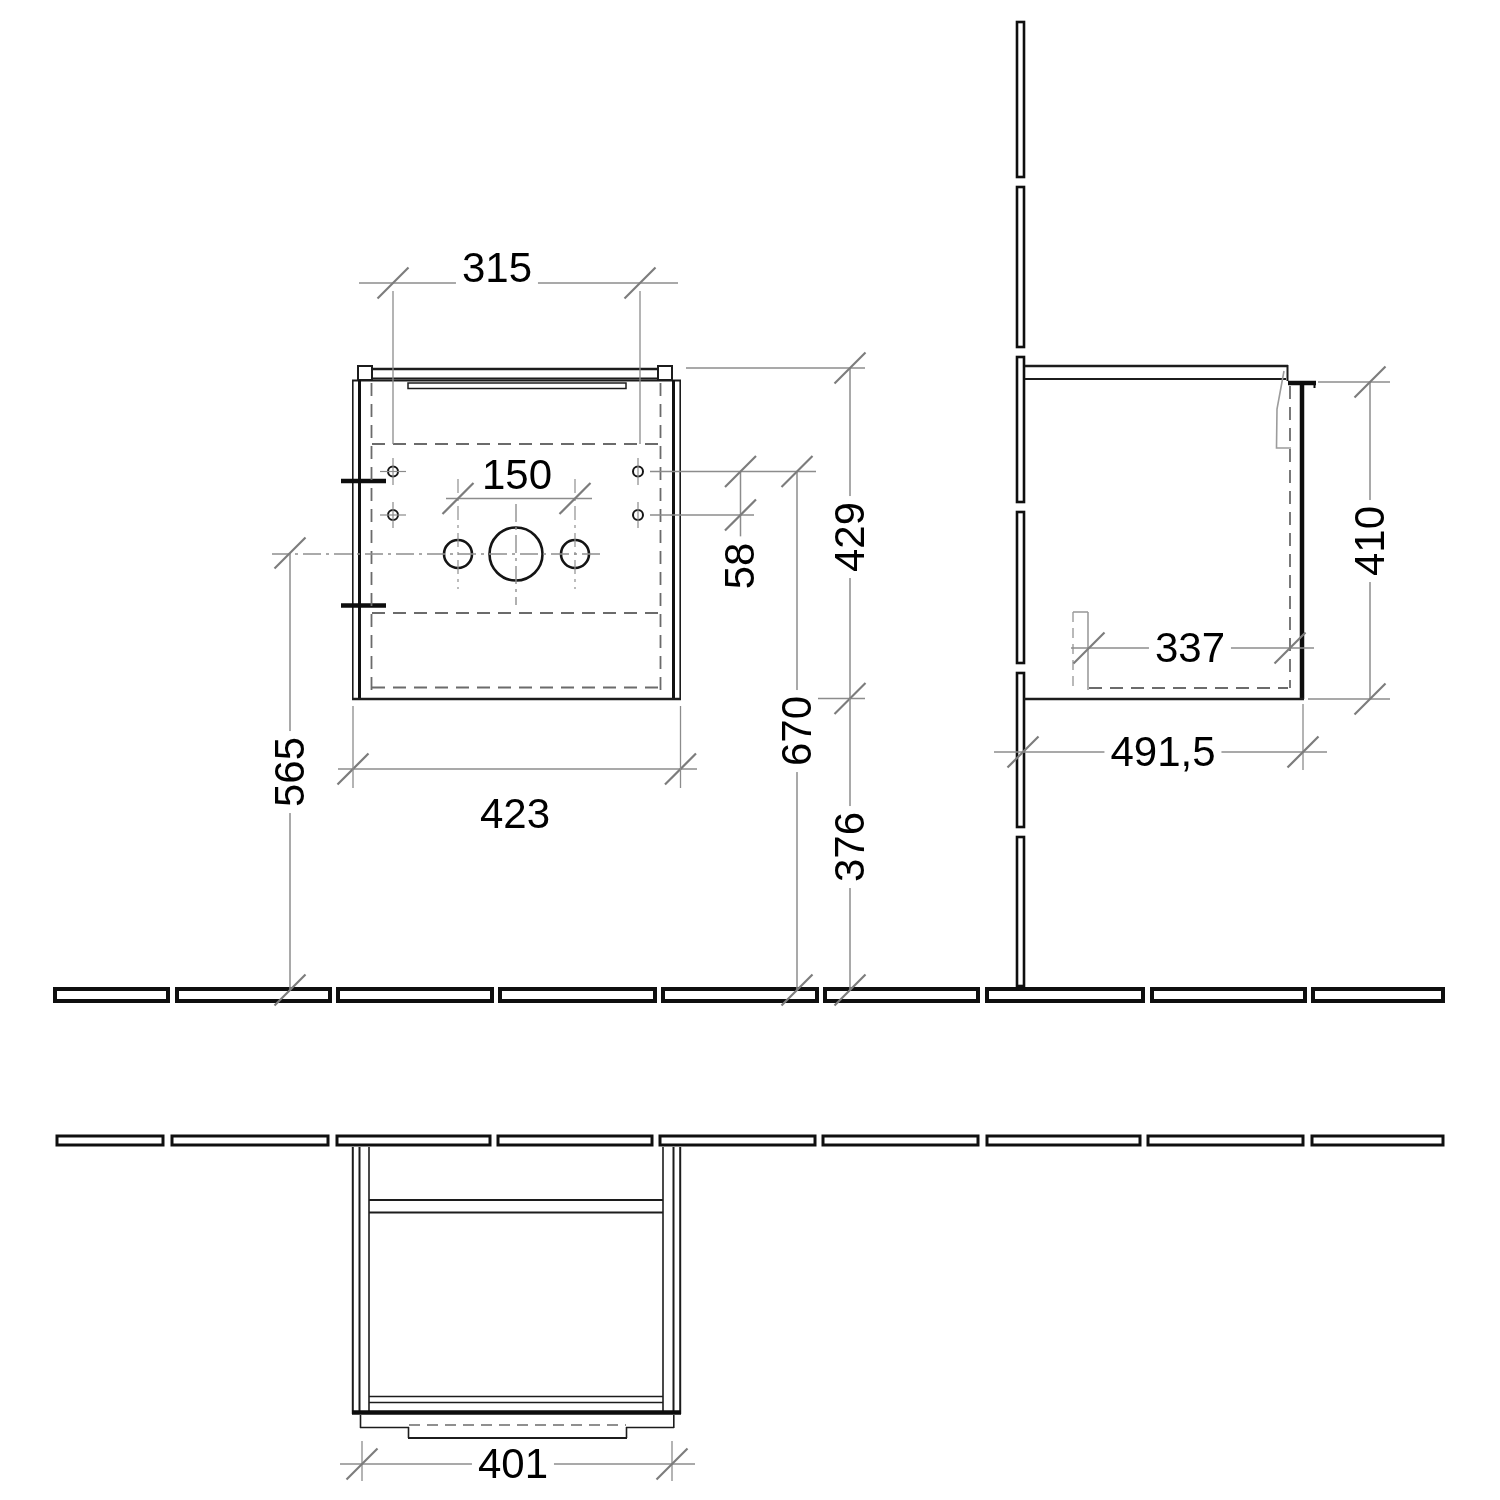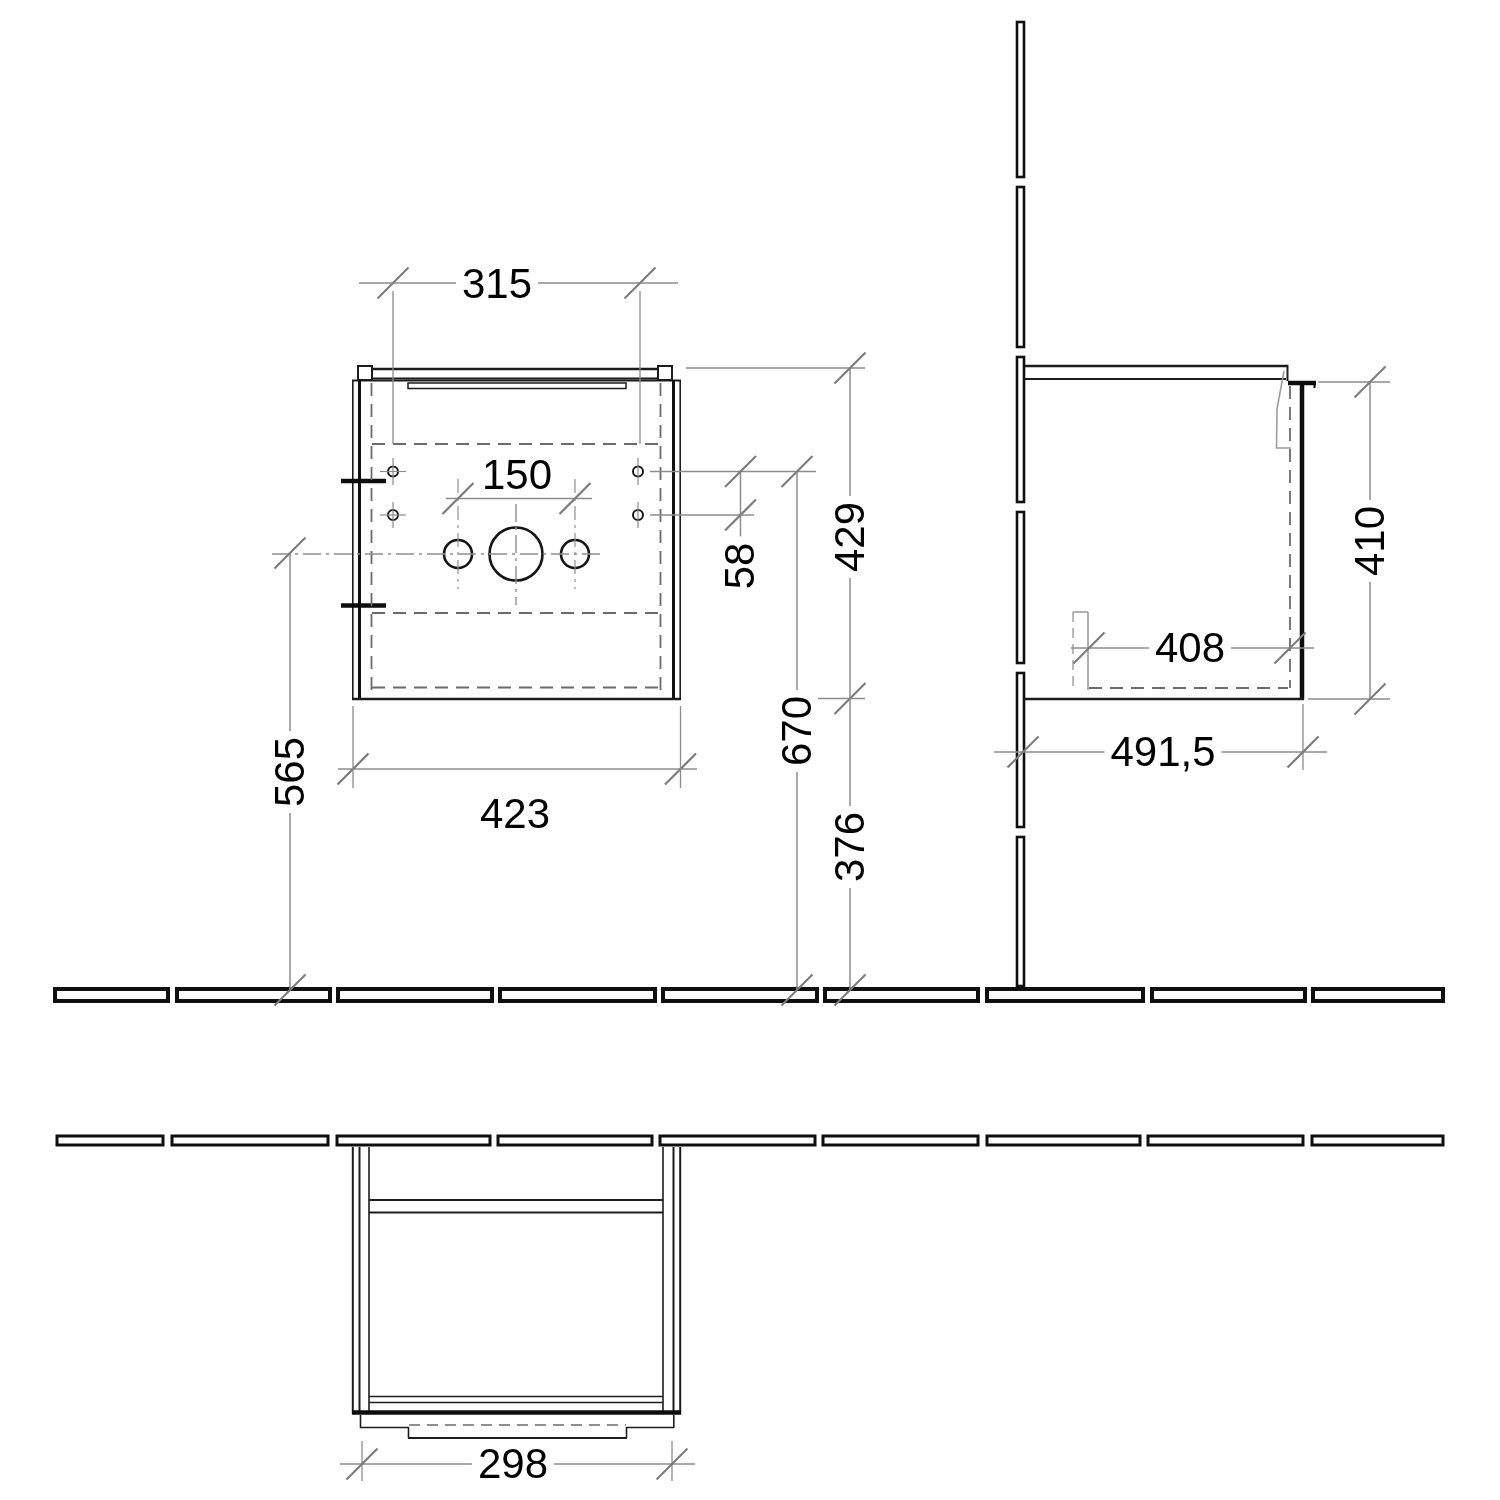--- a/index.html
+++ b/index.html
@@ -188,26 +188,26 @@
     <line x1="409" y1="1425" x2="626" y2="1425" stroke="#6b6b6b" stroke-width="1.6" stroke-dasharray="11 7"></line>
 
     <line x1="362" y1="1441" x2="362" y2="1481" stroke="#8c8c8c" stroke-width="1.3"></line>
     <line x1="672" y1="1441" x2="672" y2="1481" stroke="#8c8c8c" stroke-width="1.3"></line>
     <line x1="340" y1="1464" x2="695" y2="1464" stroke="#8c8c8c" stroke-width="1.5"></line>
     <line x1="346.5" y1="1479.5" x2="377.5" y2="1448.5" stroke="#7c7c7c" stroke-width="2.2"></line>
     <line x1="656.5" y1="1479.5" x2="687.5" y2="1448.5" stroke="#7c7c7c" stroke-width="2.2"></line>
   </g>
 </svg>
 
-<div class="dim" style="left:497px;top:284px;">315</div>
+<div class="dim" style="left:497px;top:268px;">315</div>
 <div class="dim" style="left:517px;top:475px;">150</div>
 <div class="dim rot" style="left:740px;top:566px;">58</div>
 <div class="dim rot" style="left:850px;top:537px;">429</div>
 <div class="dim rot" style="left:797px;top:731px;">670</div>
 <div class="dim rot" style="left:850px;top:847px;">376</div>
 <div class="dim rot" style="left:290px;top:772px;">565</div>
 <div class="dim" style="left:515px;top:769px;margin-top:45px;">423</div>
-<div class="dim" style="left:1190px;top:648px;">408</div>
+<div class="dim" style="left:1190px;top:648px;">337</div>
 <div class="dim" style="left:1163px;top:752px;">491,5</div>
 <div class="dim rot" style="left:1370px;top:541px;">410</div>
-<div class="dim" style="left:513px;top:1464px;">298</div>
+<div class="dim" style="left:513px;top:1464px;">401</div>
 
 </div>
 
 </body></html>

